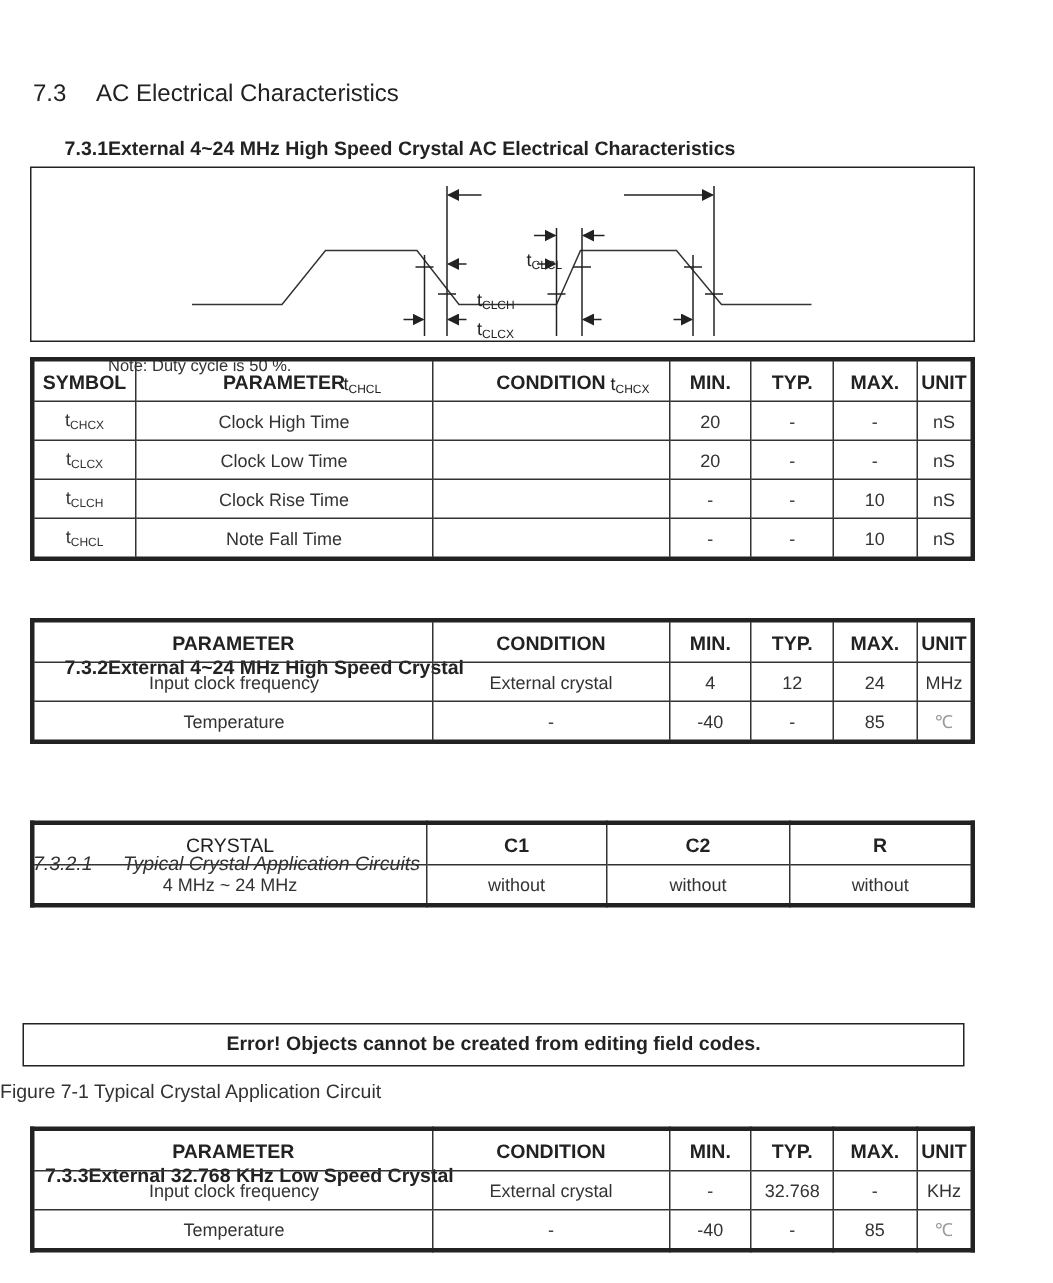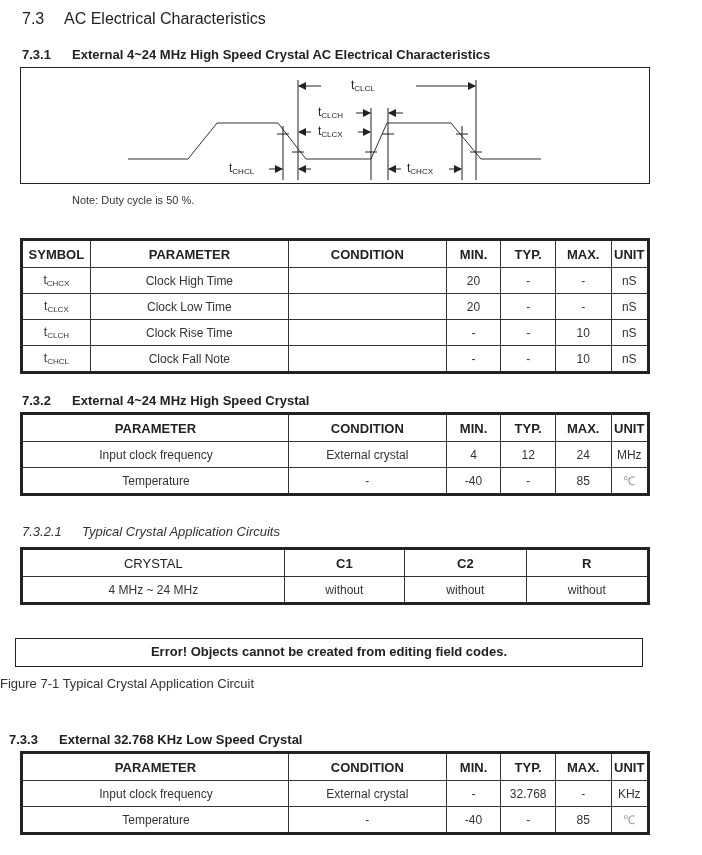--- a/index.html
+++ b/index.html
@@ -1,22 +1,22 @@
 <!DOCTYPE html>
 <html><head>
 <meta charset="utf-8">
 <style>
   html, body { margin:0; padding:0; background:#ffffff; }
   body { width:702px; height:855px; position:relative; overflow:hidden;
          font-family:"Liberation Sans", sans-serif; color:#222; }
-  .abs { position:absolute; }
+  .abs { position:absolute;margin-top:44px; }
   .h2 { left:22px; top:10px; font-size:16px; font-weight:normal; color:#222; white-space:nowrap; }
   .h2 .num { display:inline-block; width:42px; }
   .h3 { font-size:13px; font-weight:bold; color:#222; white-space:nowrap; }
-  .h3 .num { display:inline-block; width:50px; }
+  .h3 .num { display:inline-block; width:50px;text-align:right; }
   .h4 { font-size:13px; font-style:italic; color:#333; white-space:nowrap; }
   .h4 .num { display:inline-block; width:60px; }
   .diagram { left:20px; top:67px; width:628px; height:115px;
              border-top:1px solid #222; border-bottom:1px solid #222; border-left:1px solid #222; border-right:1px solid #222; }
   .note { left:72px; top:194px; font-size:11px; color:#333; }
   table.spec { position:absolute; border-collapse:collapse; border:3px solid #222;
                font-size:12px; color:#333; }
   table.spec th, table.spec td { border:1px solid #333; padding:0; height:25px; text-align:center; }
   table.spec th { font-weight:bold; font-size:13px; color:#222; height:26px; }
   table.spec th.bold { font-weight:bold; }
@@ -128,21 +128,21 @@
     <td><span>t</span><span class="sub">CLCH</span></td>
     <td>Clock Rise Time</td>
     <td></td>
     <td>-</td>
     <td>-</td>
     <td>10</td>
     <td>nS</td>
   </tr>
   <tr>
     <td><span>t</span><span class="sub">CHCL</span></td>
-    <td>Clock Fall Note</td>
+    <td>Note Fall Time</td>
     <td></td>
     <td>-</td>
     <td>-</td>
     <td>10</td>
     <td>nS</td>
   </tr>
 </tbody>
   </table>
 
 <div class="abs h3" style="left:22px; top:393px;">

